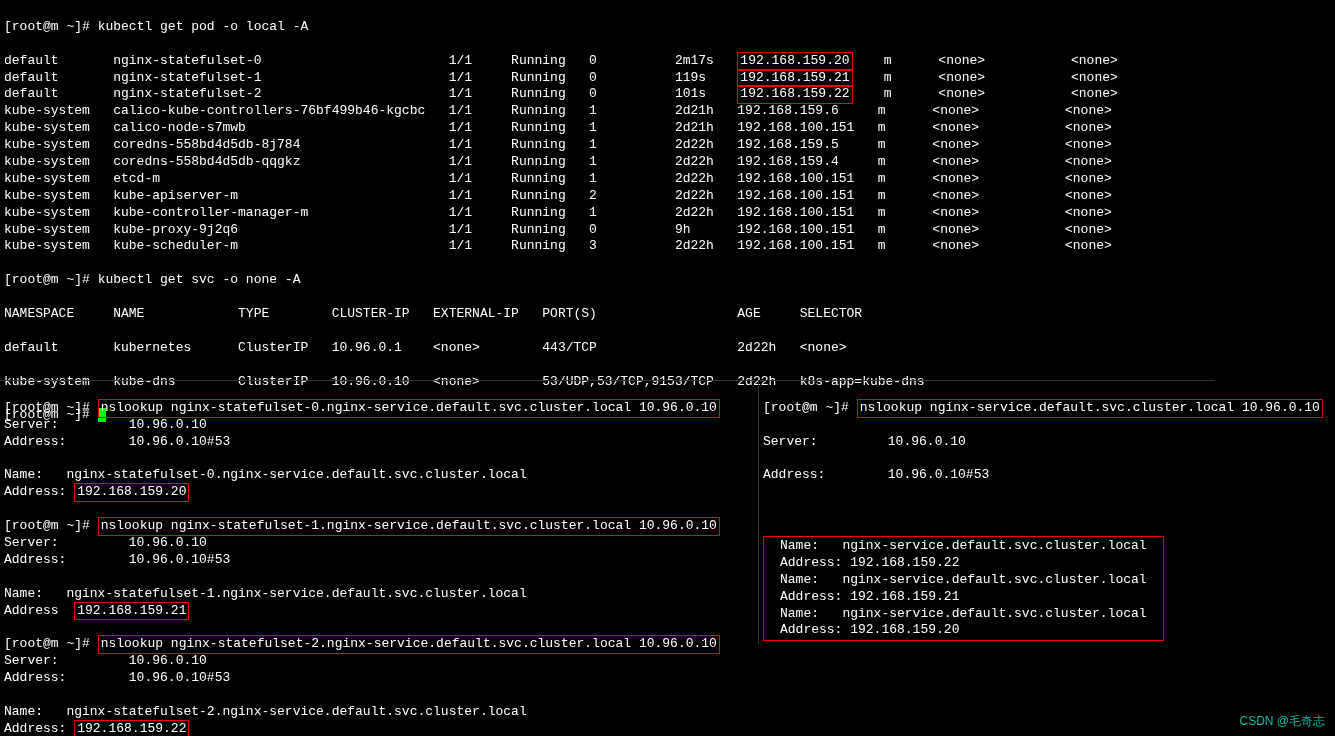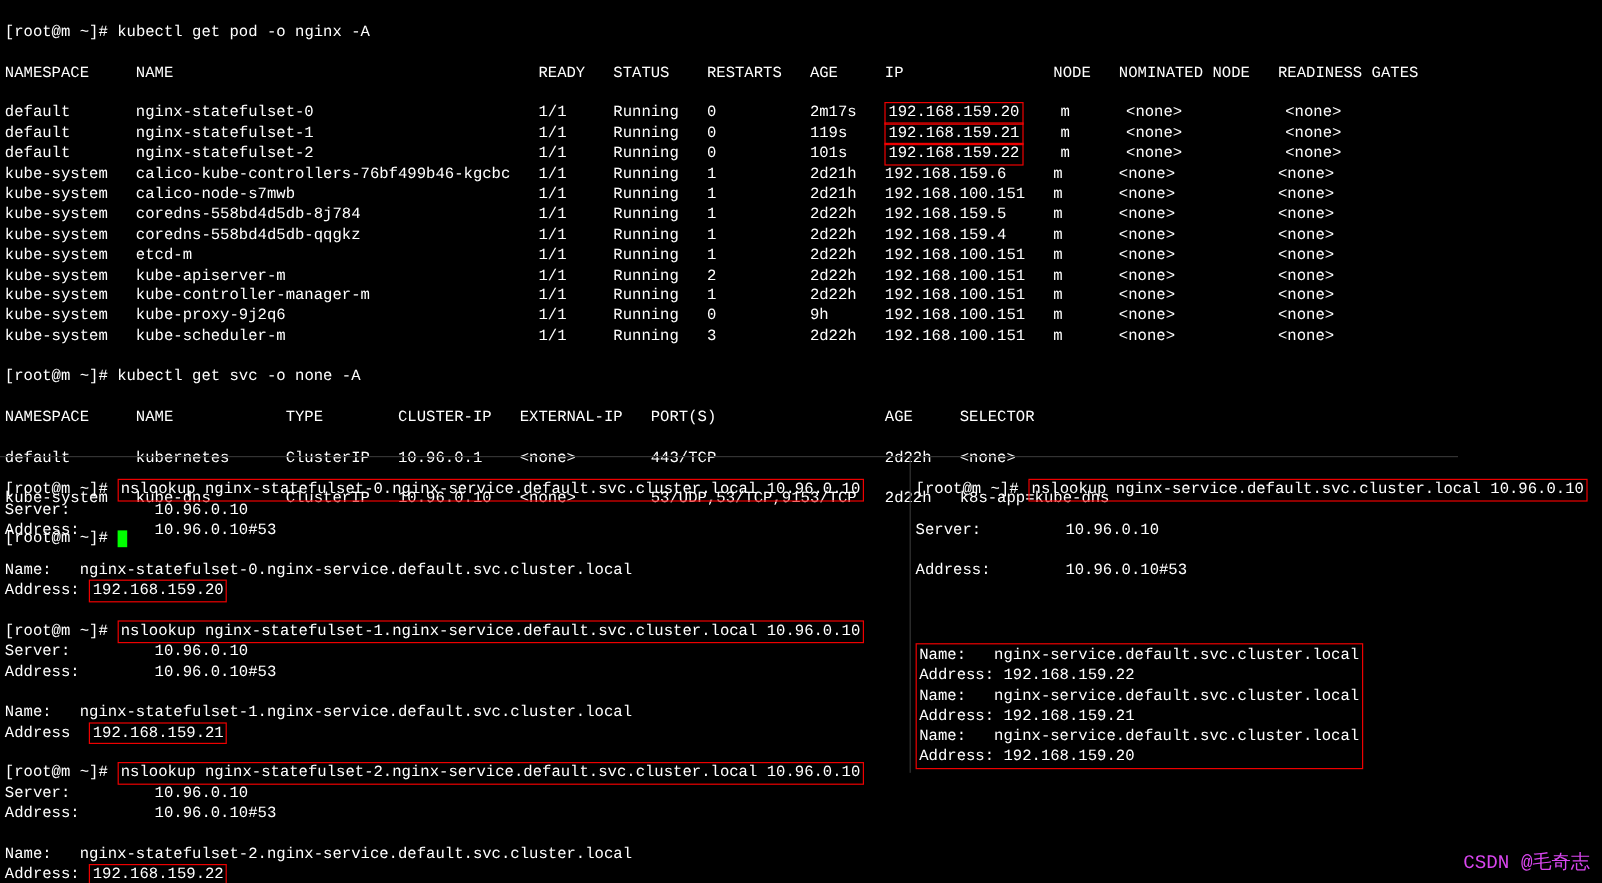--- a/index.html
+++ b/index.html
@@ -34,37 +34,36 @@
     padding: 2px 4px;
   }
   .cursor {
     display: inline-block;
     width: 8px;
     height: 14px;
     background: #00ff00;
     vertical-align: text-bottom;
   }
   .hl-red { border: 1px solid #e00; display: inline-block; padding: 0 2px; margin: -1px 0; }
-  .hl-red-block { border: 1px solid #e00; padding: 1px 2px; margin: 1px 0; display: inline-block; }
+  .hl-red-block { border: 1px solid #e00; padding: 1px 16px; margin: 1px 0; display: inline-block; }
   .watermark {
     position: absolute;
     bottom: 6px;
     right: 10px;
-    color: #d946ef;
-    font-size: 16px;
-    font-family: Liberation Mono, monospace;
+    color: #14b8a6;
+    font-size: 12px;
+    font-family: Liberation Sans, sans-serif;
   }
   .row { display: block; }
 </style>
 </head>
 <body>
 
 <div class="terminal top-panel">
-<span class="row"><span>[root@m ~]#</span> <span>kubectl get pod -o nginx -A</span></span>
-<span class="row">NAMESPACE     NAME                                       READY   STATUS    RESTARTS   AGE     IP                NODE   NOMINATED NODE   READINESS GATES</span>
+<span class="row"><span>[root@m ~]#</span> <span>kubectl get pod -o local -A</span></span>
 <div id="pod-rows"><span class="row"><span>default       nginx-statefulset-0                        1/1     Running   0          2m17s   </span><span class="hl-red">192.168.159.20</span><span>    m      &lt;none&gt;           &lt;none&gt;</span></span><span class="row"><span>default       nginx-statefulset-1                        1/1     Running   0          119s    </span><span class="hl-red">192.168.159.21</span><span>    m      &lt;none&gt;           &lt;none&gt;</span></span><span class="row"><span>default       nginx-statefulset-2                        1/1     Running   0          101s    </span><span class="hl-red">192.168.159.22</span><span>    m      &lt;none&gt;           &lt;none&gt;</span></span><span class="row">kube-system   calico-kube-controllers-76bf499b46-kgcbc   1/1     Running   1          2d21h   192.168.159.6     m      &lt;none&gt;           &lt;none&gt;</span><span class="row">kube-system   calico-node-s7mwb                          1/1     Running   1          2d21h   192.168.100.151   m      &lt;none&gt;           &lt;none&gt;</span><span class="row">kube-system   coredns-558bd4d5db-8j784                   1/1     Running   1          2d22h   192.168.159.5     m      &lt;none&gt;           &lt;none&gt;</span><span class="row">kube-system   coredns-558bd4d5db-qqgkz                   1/1     Running   1          2d22h   192.168.159.4     m      &lt;none&gt;           &lt;none&gt;</span><span class="row">kube-system   etcd-m                                     1/1     Running   1          2d22h   192.168.100.151   m      &lt;none&gt;           &lt;none&gt;</span><span class="row">kube-system   kube-apiserver-m                           1/1     Running   2          2d22h   192.168.100.151   m      &lt;none&gt;           &lt;none&gt;</span><span class="row">kube-system   kube-controller-manager-m                  1/1     Running   1          2d22h   192.168.100.151   m      &lt;none&gt;           &lt;none&gt;</span><span class="row">kube-system   kube-proxy-9j2q6                           1/1     Running   0          9h      192.168.100.151   m      &lt;none&gt;           &lt;none&gt;</span><span class="row">kube-system   kube-scheduler-m                           1/1     Running   3          2d22h   192.168.100.151   m      &lt;none&gt;           &lt;none&gt;</span></div>
 <span class="row"><span>[root@m ~]#</span> <span>kubectl get svc -o none -A</span></span>
 <span class="row">NAMESPACE     NAME            TYPE        CLUSTER-IP   EXTERNAL-IP   PORT(S)                  AGE     SELECTOR</span>
 <span class="row">default       kubernetes      ClusterIP   10.96.0.1    &lt;none&gt;        443/TCP                  2d22h   &lt;none&gt;</span>
 <span class="row">kube-system   kube-dns        ClusterIP   10.96.0.10   &lt;none&gt;        53/UDP,53/TCP,9153/TCP   2d22h   k8s-app=kube-dns</span>
 <span class="row"><span>[root@m ~]#</span> <span class="cursor"></span></span>
 </div>
 
 <div class="terminal bottom-left">
 <div id="left-lookups"><div><span class="row"><span>[root@m ~]# </span><span class="hl-red">nslookup nginx-statefulset-0.nginx-service.default.svc.cluster.local 10.96.0.10</span></span><span class="row">Server:         10.96.0.10</span><span class="row">Address:        10.96.0.10#53</span><span class="row">&nbsp;</span><span class="row">Name:   nginx-statefulset-0.nginx-service.default.svc.cluster.local</span><span class="row"><span>Address: </span><span class="hl-red">192.168.159.20</span></span><span class="row">&nbsp;</span></div><div><span class="row"><span>[root@m ~]# </span><span class="hl-red">nslookup nginx-statefulset-1.nginx-service.default.svc.cluster.local 10.96.0.10</span></span><span class="row">Server:         10.96.0.10</span><span class="row">Address:        10.96.0.10#53</span><span class="row">&nbsp;</span><span class="row">Name:   nginx-statefulset-1.nginx-service.default.svc.cluster.local</span><span class="row"><span>Address  </span><span class="hl-red">192.168.159.21</span></span><span class="row">&nbsp;</span></div><div><span class="row"><span>[root@m ~]# </span><span class="hl-red">nslookup nginx-statefulset-2.nginx-service.default.svc.cluster.local 10.96.0.10</span></span><span class="row">Server:         10.96.0.10</span><span class="row">Address:        10.96.0.10#53</span><span class="row">&nbsp;</span><span class="row">Name:   nginx-statefulset-2.nginx-service.default.svc.cluster.local</span><span class="row"><span>Address: </span><span class="hl-red">192.168.159.22</span></span></div></div>

